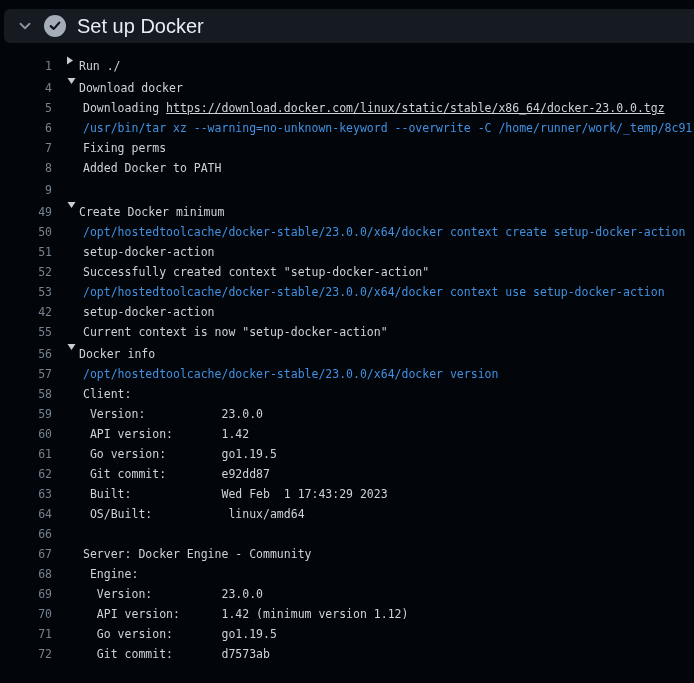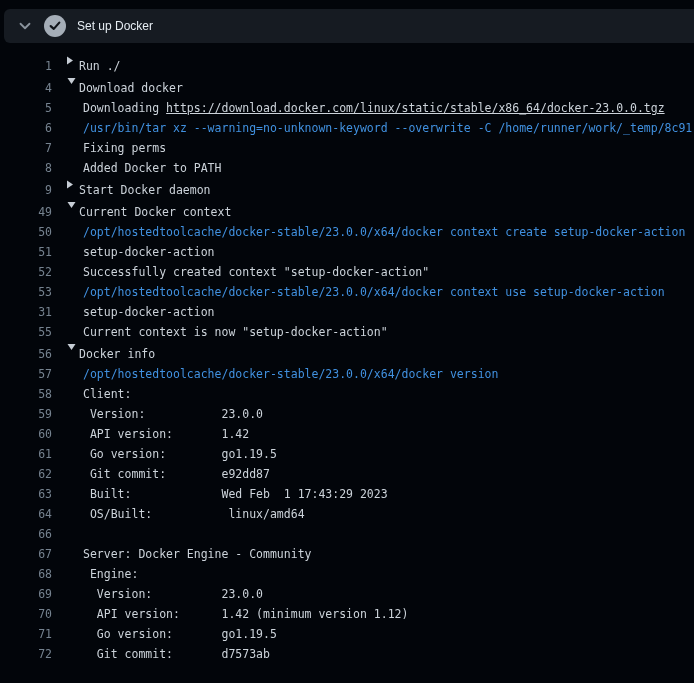--- a/index.html
+++ b/index.html
@@ -32,21 +32,21 @@
     cursor:pointer;
   }
   .chev-btn{
     width:16px;height:16px;display:flex;align-items:center;justify-content:center;
     background:none;border:none;padding:0;margin:0;cursor:pointer;
   }
   .status-wrap{margin-left:11px;display:flex;align-items:center;}
   .step-title{
     margin-left:11px;
     font-family:"Liberation Sans",sans-serif;
-    font-size:12px;
+    font-size:20px;
     color:var(--title-color);
   }
   .log-area{
     padding-top:11px;
   }
   .row{
     display:flex;
     height:20px;line-height:20px;
     font-size:11.5px;
     white-space:pre;
@@ -102,31 +102,29 @@
     <div class="row group-row"><a class="gutter">1</a><div class="group-content"><span class="arrow-box"><svg width="6" height="9" viewBox="0 0 6 9">
             <polygon points="0,0.5 6,4.5 0,8.5" fill="var(--arrow-color)"></polygon>
           </svg></span><span>Run ./</span></div></div>
     <div class="row group-row"><a class="gutter">4</a><div class="group-content"><span class="arrow-box"><svg width="9" height="6" viewBox="0 0 9 6">
             <polygon points="0.5,0 8.5,0 4.5,6" fill="var(--arrow-color)"></polygon>
           </svg></span><span>Download docker</span></div></div>
     <div class="row"><a class="gutter">5</a><div class="content"><span>Downloading </span><a class="log-link">https://download.docker.com/linux/static/stable/x86_64/docker-23.0.0.tgz</a></div></div>
     <div class="row"><a class="gutter">6</a><div class="content"><span class="cmd">/usr/bin/tar xz --warning=no-unknown-keyword --overwrite -C /home/runner/work/_temp/8c91</span></div></div>
     <div class="row"><a class="gutter">7</a><div class="content"><span>Fixing perms</span></div></div>
     <div class="row"><a class="gutter">8</a><div class="content"><span>Added Docker to PATH</span></div></div>
-    <div class="row group-row"><a class="gutter">9</a><div class="group-content"><span class="arrow-box"><svg width="6" height="9" viewBox="0 0 6 9">
-            <polygon points="0,0.5 6,4.5 0,8.5" fill="var(--arrow-color)"></polygon>
-          </svg></span><span>Start Docker daemon</span></div></div>
+    <div class="row group-row"><a class="gutter">9</a></div>
     <div class="row group-row"><a class="gutter">49</a><div class="group-content"><span class="arrow-box"><svg width="9" height="6" viewBox="0 0 9 6">
             <polygon points="0.5,0 8.5,0 4.5,6" fill="var(--arrow-color)"></polygon>
-          </svg></span><span>Current Docker context</span></div></div>
+          </svg></span><span>Create Docker minimum</span></div></div>
     <div class="row"><a class="gutter">50</a><div class="content"><span class="cmd">/opt/hostedtoolcache/docker-stable/23.0.0/x64/docker context create setup-docker-action</span></div></div>
     <div class="row"><a class="gutter">51</a><div class="content"><span>setup-docker-action</span></div></div>
     <div class="row"><a class="gutter">52</a><div class="content"><span>Successfully created context "setup-docker-action"</span></div></div>
     <div class="row"><a class="gutter">53</a><div class="content"><span class="cmd">/opt/hostedtoolcache/docker-stable/23.0.0/x64/docker context use setup-docker-action</span></div></div>
-    <div class="row"><a class="gutter">31</a><div class="content"><span>setup-docker-action</span></div></div>
+    <div class="row"><a class="gutter">42</a><div class="content"><span>setup-docker-action</span></div></div>
     <div class="row"><a class="gutter">55</a><div class="content"><span>Current context is now "setup-docker-action"</span></div></div>
     <div class="row group-row"><a class="gutter">56</a><div class="group-content"><span class="arrow-box"><svg width="9" height="6" viewBox="0 0 9 6">
             <polygon points="0.5,0 8.5,0 4.5,6" fill="var(--arrow-color)"></polygon>
           </svg></span><span>Docker info</span></div></div>
     <div class="row"><a class="gutter">57</a><div class="content"><span class="cmd">/opt/hostedtoolcache/docker-stable/23.0.0/x64/docker version</span></div></div>
     <div class="row"><a class="gutter">58</a><div class="content"><span>Client:</span></div></div>
     <div class="row"><a class="gutter">59</a><div class="content"><span> Version:           23.0.0</span></div></div>
     <div class="row"><a class="gutter">60</a><div class="content"><span> API version:       1.42</span></div></div>
     <div class="row"><a class="gutter">61</a><div class="content"><span> Go version:        go1.19.5</span></div></div>
     <div class="row"><a class="gutter">62</a><div class="content"><span> Git commit:        e92dd87</span></div></div>

